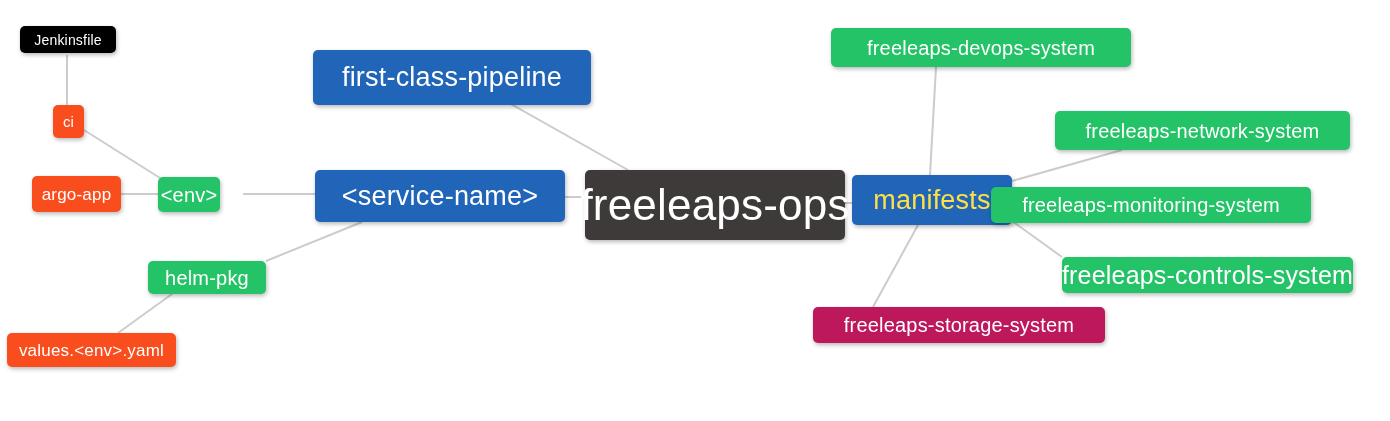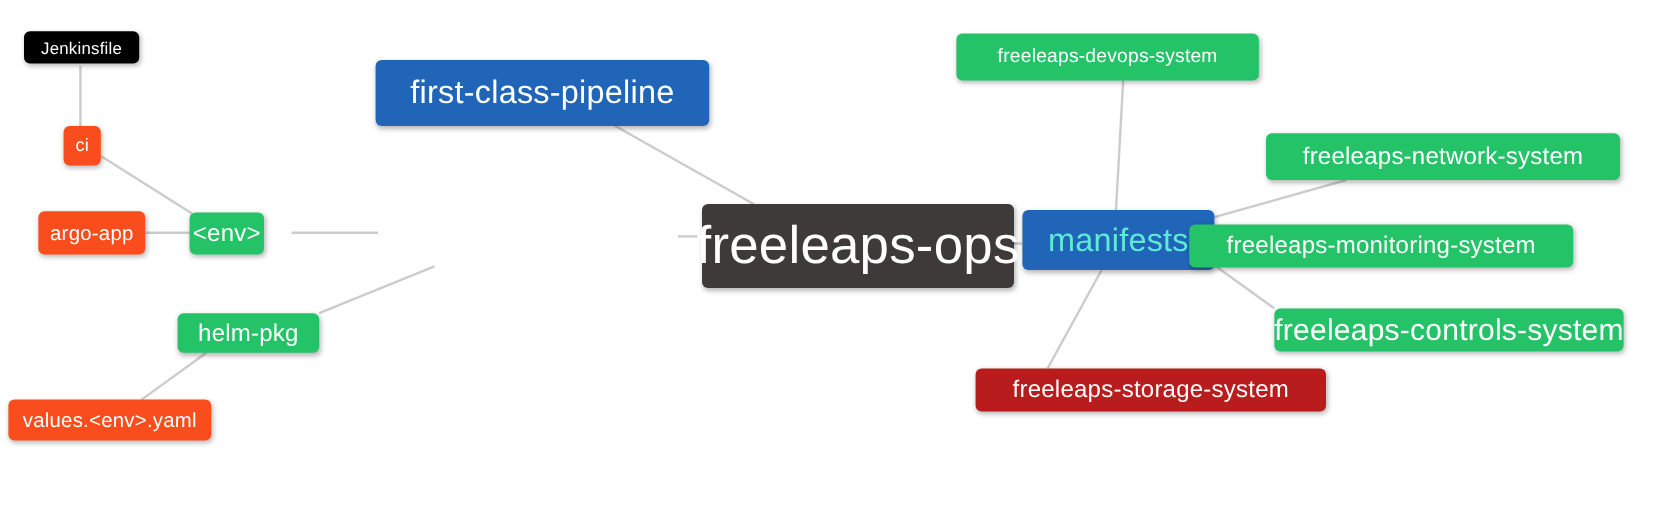--- a/index.html
+++ b/index.html
@@ -56,20 +56,21 @@
       <line x1="1012" y1="221" x2="1062" y2="257" stroke="#cccccc" stroke-width="2"></line>
       <line x1="918" y1="225" x2="873" y2="307" stroke="#cccccc" stroke-width="2"></line>
     </svg>
 <div class="node" style="left: 20px; top: 26px; width: 96px; height: 27px; font-size: 14px; background: #000000; color: rgb(255, 255, 255);">Jenkinsfile</div>
     <div class="node" style="left: 53px; top: 105px; width: 31px; height: 33px; font-size: 15px; background: rgb(249, 77, 29); color: rgb(255, 255, 255);">ci</div>
     <div class="node" style="left: 32px; top: 176px; width: 89px; height: 36px; font-size: 17px; background: rgb(249, 77, 29); color: rgb(255, 255, 255);">argo-app</div>
     <div class="node" style="left: 158px; top: 177px; width: 62px; height: 35px; font-size: 20px; background: rgb(37, 195, 104); color: rgb(255, 255, 255);">&lt;env&gt;</div>
     <div class="node" style="left: 148px; top: 261px; width: 118px; height: 33px; font-size: 20px; background: rgb(37, 195, 104); color: rgb(255, 255, 255);">helm-pkg</div>
     <div class="node" style="left: 7px; top: 333px; width: 169px; height: 34px; font-size: 17px; background: rgb(249, 77, 29); color: rgb(255, 255, 255);">values.&lt;env&gt;.yaml</div>
     <div class="node" style="left: 313px; top: 37px; width: 278px; height: 55px; font-size: 27px; background: rgb(32, 101, 184); color: rgb(255, 255, 255); margin-top: 13px;">first-class-pipeline</div>
+    <div class="node" style="left: 315px; top: 170px; width: 250px; height: 52px; font-size: 27px; background: rgb(32, 101, 184); color: rgb(255, 255, 255);">&lt;service-name&gt;</div>
     <div class="node" style="left: 585px; top: 170px; width: 260px; height: 70px; font-size: 44px; background: rgb(62, 58, 57); color: rgb(255, 255, 255);">freeleaps-ops</div>
-    <div class="node" style="left: 852px; top: 175px; width: 160px; height: 50px; font-size: 27px; background: rgb(32, 101, 184); color: #5eead4;">manifests</div>
-    <div class="node" style="left: 797px; top: 28px; width: 252px; height: 39px; font-size: 16px; background: rgb(37, 195, 104); color: rgb(255, 255, 255);">freeleaps-devops-system</div>
+    <div class="node" style="left: 852px; top: 175px; width: 160px; height: 50px; font-size: 27px; background: rgb(32, 101, 184); color: #fde047;">manifests</div>
+    <div class="node" style="left: 831px; top: 28px; width: 300px; height: 39px; font-size: 20px; background: rgb(37, 195, 104); color: rgb(255, 255, 255);">freeleaps-devops-system</div>
     <div class="node" style="left: 1055px; top: 111px; width: 295px; height: 39px; font-size: 20px; background: rgb(37, 195, 104); color: rgb(255, 255, 255);">freeleaps-network-system</div>
     <div class="node" style="left: 991px; top: 187px; width: 320px; height: 36px; font-size: 20px; background: rgb(37, 195, 104); color: rgb(255, 255, 255);">freeleaps-monitoring-system</div>
     <div class="node" style="left: 1062px; top: 257px; width: 291px; height: 36px; font-size: 25px; background: rgb(37, 195, 104); color: rgb(255, 255, 255);">freeleaps-controls-system</div>
-    <div class="node" style="left: 813px; top: 307px; width: 292px; height: 36px; font-size: 20px; background: #b91c1c; color: rgb(255, 255, 255);">freeleaps-storage-system</div>
+    <div class="node" style="left: 813px; top: 307px; width: 292px; height: 36px; font-size: 20px; background: #be185d; color: rgb(255, 255, 255);">freeleaps-storage-system</div>
   </div>
 
 </body></html>

